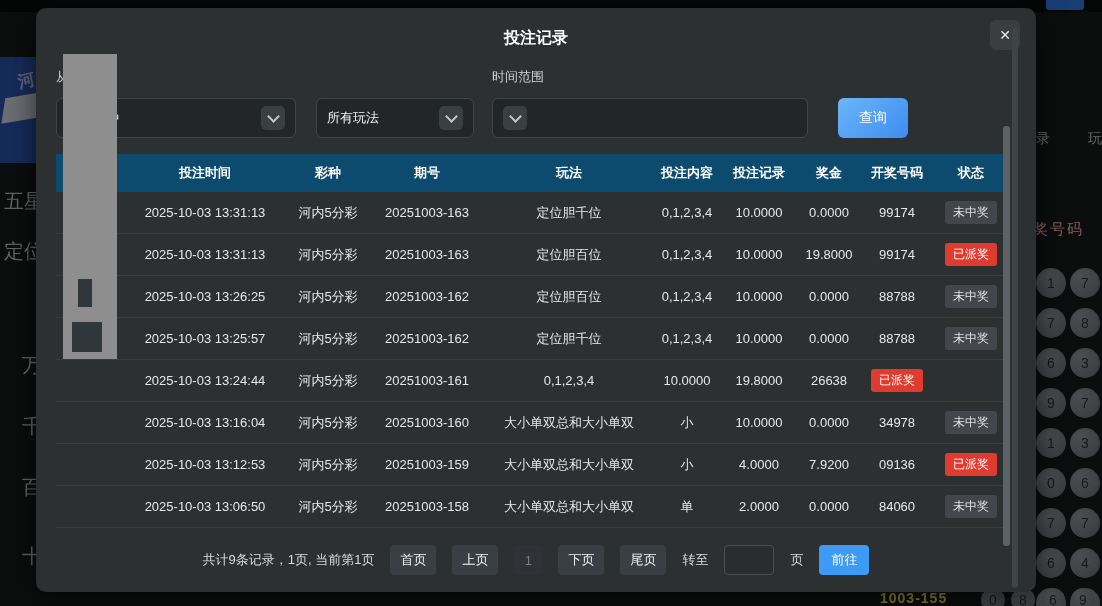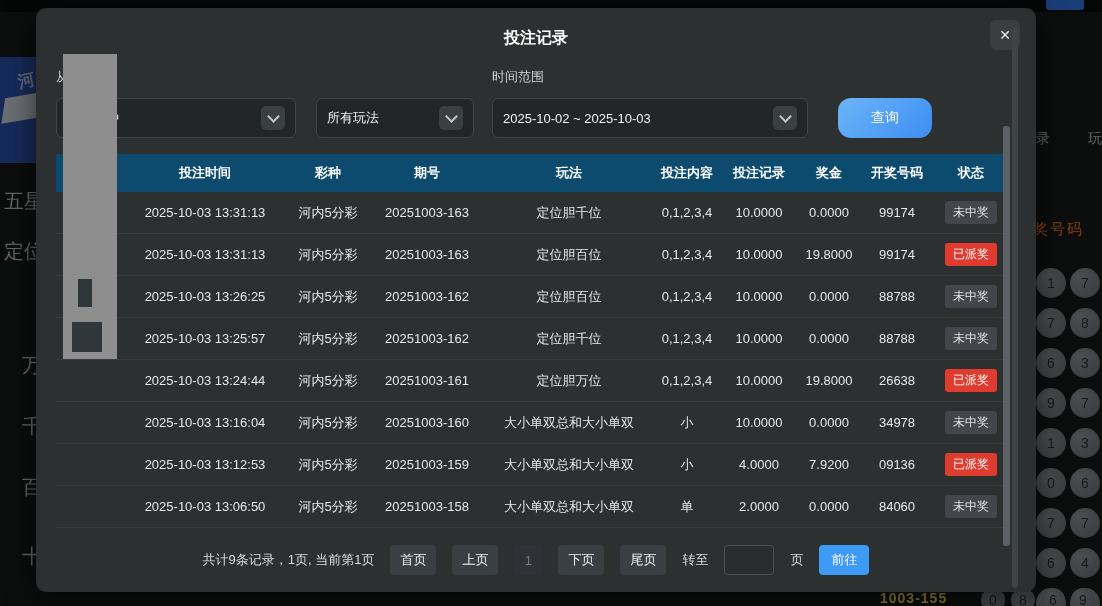--- a/index.html
+++ b/index.html
@@ -13,21 +13,21 @@
 
   
   .bg{position:absolute;inset:0;background:#161819;}
   .bg-topbar{position:absolute;left:0;top:0;width:1102px;height:12px;background:#0a0b0c;}
   .bg-topbar-blue{position:absolute;left:1046px;top:-5px;width:38px;height:15px;background:#2f6fd6;border-radius:3px;}
   .bg-logo{position:absolute;left:0;top:57px;width:42px;height:106px;background:#2a4fa5;overflow:hidden;}
   .bg-logo-shape{position:absolute;left:4px;top:38px;width:34px;height:26px;background:#c3c8d2;transform:skew(-18deg) rotate(-10deg);}
   .bg-logo-char{position:absolute;left:18px;top:12px;color:#a9bade;font-size:17px;font-weight:bold;transform:rotate(-12deg);}
   .bg-nav-label{position:absolute;color:#b4b8bb;font-size:20px;white-space:nowrap;}
   .bg-frag{position:absolute;color:#b7bbbe;font-size:14px;white-space:nowrap;}
-  .bg-heading{position:absolute;left:1033px;top:220px;color:#f97316;font-size:15px;letter-spacing:2px;white-space:nowrap;}
+  .bg-heading{position:absolute;left:1033px;top:220px;color:#fca5a5;font-size:15px;letter-spacing:2px;white-space:nowrap;}
   .ball{position:absolute;border-radius:50%;
     background:radial-gradient(circle at 35% 30%,#898f92,#646a6d);
     color:#2c3032;display:flex;align-items:center;justify-content:center;
     font-size:14px;}
   .bg-issue{position:absolute;left:880px;top:590px;color:#fde047;font-weight:bold;font-size:14px;letter-spacing:1px;}
 
   
   .overlay{position:absolute;inset:0;background:rgba(0,0,0,0.45);}
 
   
@@ -41,22 +41,22 @@
 
   .filter-label{position:absolute;color:#ced2d3;font-size:13px;}
   .select{position:absolute;height:40px;background:#232626;border:1px solid #404546;
     border-radius:6px;box-sizing:border-box;display:flex;align-items:center;
     padding:0 10px;color:#f2f3f3;font-size:13px;cursor:pointer;}
   .select .val{flex:1;}
   .chev-box{width:24px;height:24px;background:#3a3f41;border-radius:5px;
     display:flex;align-items:center;justify-content:center;}
   .chev{width:7px;height:7px;border-right:2px solid #c3c7c9;border-bottom:2px solid #c3c7c9;
     transform:rotate(45deg);margin-top:-3px;}
-  .query-btn{position:absolute;left:802px;top:90px;width:94px;height:40px;
-    background:linear-gradient(135deg,#6cb5f9,#3d8df1);border:none;border-radius:13px;
+  .query-btn{position:absolute;left:802px;top:90px;width:70px;height:40px;
+    background:linear-gradient(135deg,#6cb5f9,#3d8df1);border:none;border-radius:6px;
     color:#fff;font-size:14px;cursor:pointer;}
 
   
   .table{position:absolute;left:20px;top:146px;width:952px;}
   .t-head,.t-row{display:grid;
     grid-template-columns:68px 162px 84px 114px 170px 66px 78px 62px 74px 1fr;
     align-items:center;}
   .t-head{height:38px;background:#0c4a6e;color:#ffffff;font-size:13px;font-weight:bold;}
   .t-head span{text-align:center;}
   .t-row{height:41px;border-bottom:1px solid #383c3c;color:#e5e7e8;font-size:13px;background:#2d3030;}
@@ -152,21 +152,20 @@
         </span>
     </div>
     <div class="select" style="left:280px;top:90px;width:158px;">
       <span class="val">所有玩法</span>
       <span class="chev-box">
           <span class="chev"></span>
         </span>
     </div>
     <span class="filter-label" style="left:456px;top:60px;">时间范围</span>
     <div class="select" style="left:456px;top:90px;width:316px;">
-      <span class="val">2025-10-02 ~ 2025-10-03</span>
       <span class="chev-box">
           <span class="chev"></span>
         </span>
     </div>
     <button class="query-btn">查询</button>
 
     <div class="table">
       <div class="t-head">
         <span>用户名</span>
         <span>投注时间</span>
@@ -226,21 +225,20 @@
             <div>10.0000</div>
             <div>0.0000</div>
             <div>88788</div>
             <div><span class="badge lose">未中奖</span></div>
           </div>
           <div class="t-row">
             <div></div>
             <div>2025-10-03 13:24:44</div>
             <div>河内5分彩</div>
             <div>20251003-161</div>
-            <div>定位胆万位</div>
             <div>0,1,2,3,4</div>
             <div>10.0000</div>
             <div>19.8000</div>
             <div>26638</div>
             <div><span class="badge win">已派奖</span></div>
           </div>
           <div class="t-row">
             <div></div>
             <div>2025-10-03 13:16:04</div>
             <div>河内5分彩</div>

